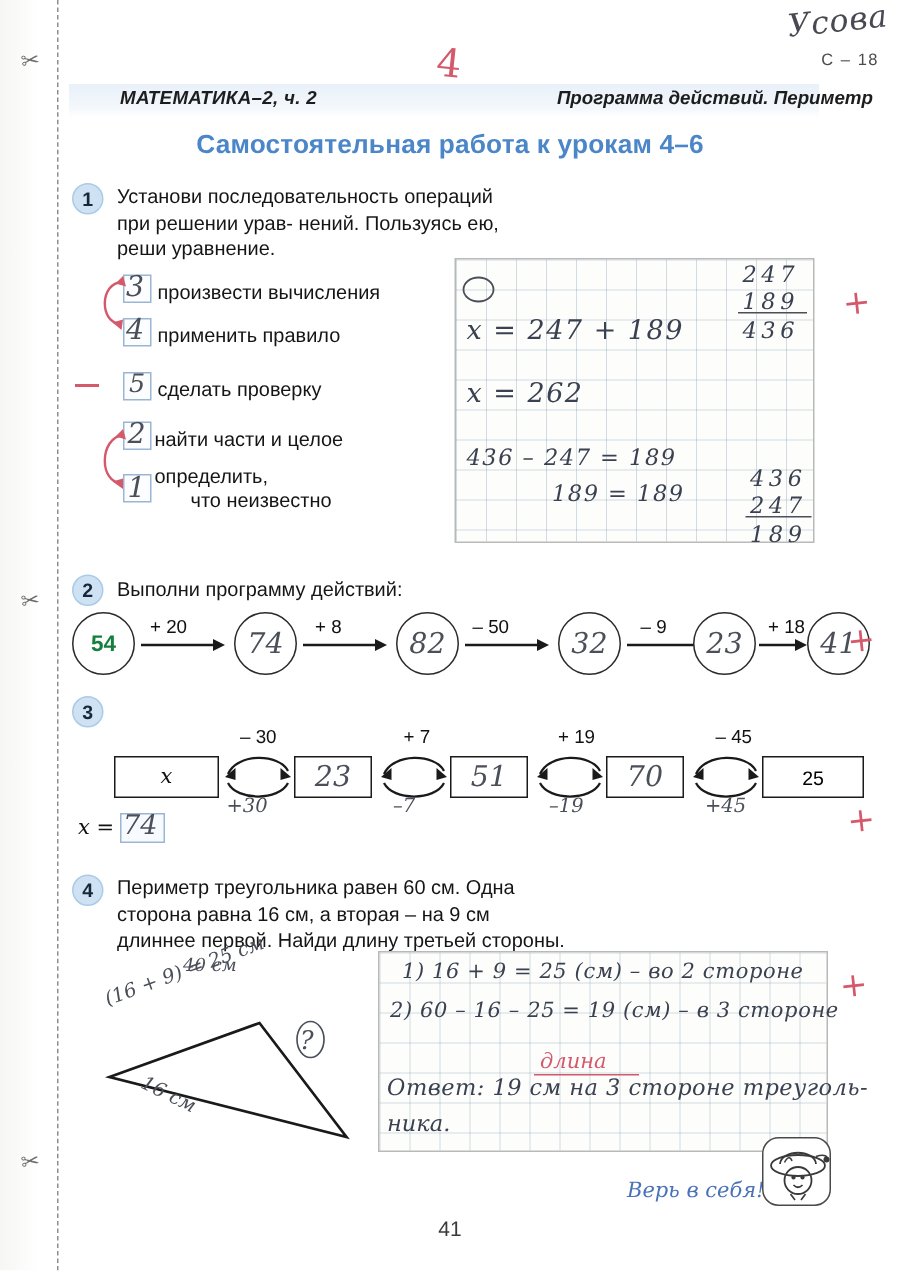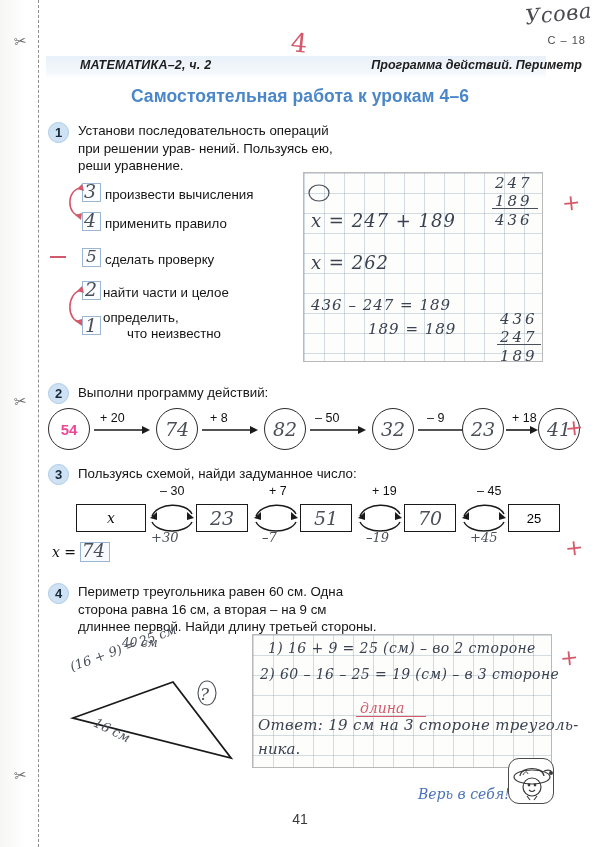--- a/index.html
+++ b/index.html
@@ -89,21 +89,21 @@
     background-color:#fdfdfc;
     background-image:
       linear-gradient(to right, rgba(120,150,170,.33) 1px, transparent 1px),
       linear-gradient(to bottom, rgba(120,150,170,.33) 1px, transparent 1px);
   }
   
   .circle {
     position:absolute; border-radius:50%; border:1.4px solid #2b2b2b;
     background:#fff; display:flex; align-items:center; justify-content:center;
   }
-  .circle.start { color:#ec4899; font-weight:bold; font-size:15px; font-family:"Liberation Sans",sans-serif; }
+  .circle.start { color:#15803d; font-weight:bold; font-size:15px; font-family:"Liberation Sans",sans-serif; }
   .oplabel { position:absolute; font-size:12.5px; color:#111; }
   
   .sqbox {
     position:absolute; border:1.6px solid #1a1a1a; background:#fff;
     display:flex; align-items:center; justify-content:center;
     font-size:13px;
   }
   .xitalic { font-family:"DejaVu Serif", serif; font-style:italic; font-size:14px; color:#111; }
   .smallbox {
     position:absolute; border:1px solid #9ab6d4; background:#f7fbff;
@@ -256,21 +256,20 @@
     <line x1="0" y1="4" x2="26" y2="4" stroke="#1a1a1a" stroke-width="1.6"></line>
     <path d="M32,4 l-8,-4 l0,8 z" fill="#1a1a1a"></path>
   </svg>
   <div class="circle" style="left:538px; top:408px; width:42px; height:42px;">
     <span class="hw hw-pencil" style="position:static; font-size:19px;">41</span>
   </div>
 
   <div class="redplus" style="left:565px; top:415px;">+</div>
 
   <div class="tasknum" style="left:48px; top:464px;">3</div>
-  <div class="qtext" style="left:78px; top:465px;">Пользуясь схемой, найди задуманное число:</div>
 
   <div class="sqbox" style="left:76px; top:504px; width:70px; height:28px;">
     <span class="xitalic">x</span>
   </div>
 
   <div class="oplabel" style="left:160px; top:484px;">– 30</div>
   <svg class="arrowsvg" style="left:148px; top:500px;" width="48" height="36">
     <path d="M4,16 C10,2 38,2 44,14" fill="none" stroke="#1a1a1a" stroke-width="1.5"></path>
     <path d="M46,18 l-7,-6 l0,8 z" fill="#1a1a1a"></path>
     <path d="M44,22 C38,34 10,34 4,22" fill="none" stroke="#1a1a1a" stroke-width="1.5"></path>
@@ -310,21 +309,21 @@
 
   <div class="oplabel" style="left:477px; top:484px;">– 45</div>
   <svg class="arrowsvg" style="left:460px; top:500px;" width="48" height="36">
     <path d="M4,16 C10,2 38,2 44,14" fill="none" stroke="#1a1a1a" stroke-width="1.5"></path>
     <path d="M46,18 l-7,-6 l0,8 z" fill="#1a1a1a"></path>
     <path d="M44,22 C38,34 10,34 4,22" fill="none" stroke="#1a1a1a" stroke-width="1.5"></path>
     <path d="M2,18 l7,-6 l0,8 z" fill="#1a1a1a"></path>
   </svg>
   <div class="hw hw-pencil" style="left:470px; top:530px; font-size:13px;">+45</div>
 
-  <div class="sqbox" style="left:508px; top:504px; width:52px; height:28px;">
+  <div class="sqbox" style="left:508px; top:504px; width:68px; height:28px;">
     <span>25</span>
   </div>
 
   <div class="xitalic" style="position:absolute; left:52px; top:544px;">x =</div>
   <div class="smallbox" style="left:80px; top:542px; width:30px; height:20px;"></div>
   <div class="hw hw-pencil" style="left:82px; top:540px; font-size:18px;">74</div>
 
   <div class="redplus" style="left:565px; top:535px;">+</div>
 
   <div class="tasknum" style="left:48px; top:583px;">4</div>

